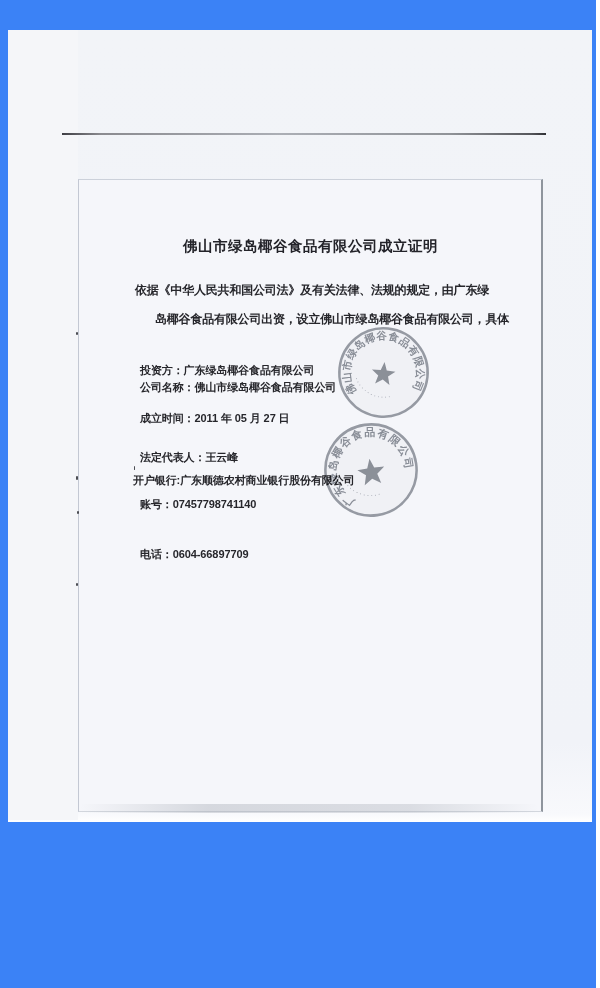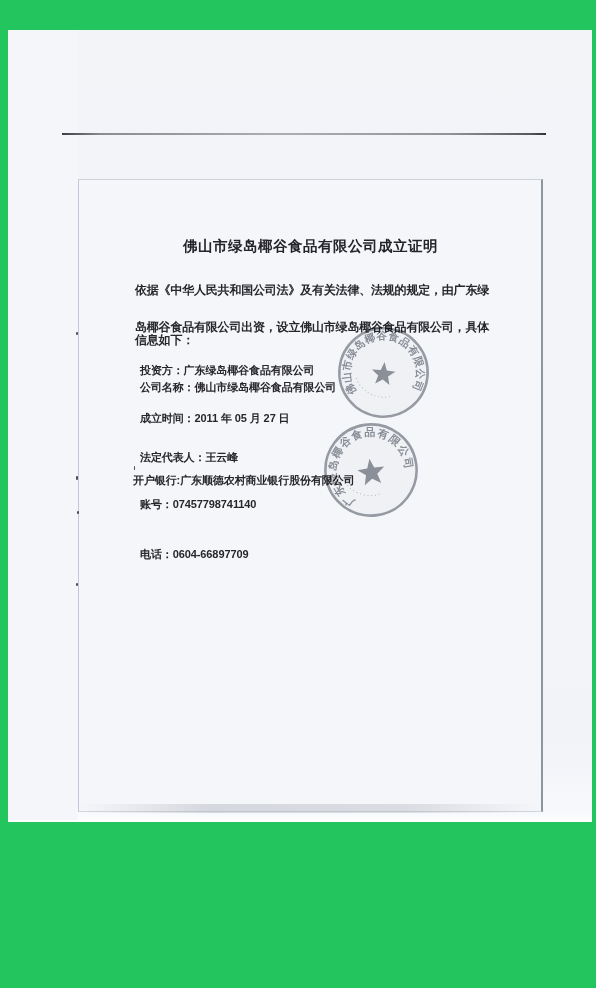--- a/index.html
+++ b/index.html
@@ -1,18 +1,18 @@
 <!DOCTYPE html>
 <html><head>
 <meta charset="utf-8">
 <style>
   html,body{margin:0;padding:0;background:#ffffff;}
   .canvas{
     position:relative;width:596px;height:988px;overflow:hidden;
-    background:#22c55e;
+    background:#3b82f6;
     font-family:"Liberation Sans", sans-serif;
   }
   
   .scan-bg{
     position:absolute;left:8px;top:30px;width:584px;height:792px;
     background:linear-gradient(180deg,#f2f4f8 0%,#f1f3f8 90%,#f8f9fc 99%,#ffffff 100%);
   }
   .left-strip{
     position:absolute;left:8px;top:30px;width:70px;height:790px;
     background:#f5f6f9;
@@ -74,22 +74,21 @@
 
   <div class="speck" style="left:76px;top:332px;width:2px;height:3px;"></div>
   <div class="speck" style="left:76px;top:476px;width:2px;height:4px;"></div>
   <div class="speck" style="left:77px;top:511px;width:2px;height:3px;"></div>
   <div class="speck" style="left:76px;top:583px;width:2px;height:3px;"></div>
   <div class="speck" style="left:134px;top:466px;width:1px;height:4px;"></div>
 
   <div class="doc-title">佛山市绿岛椰谷食品有限公司成立证明</div>
 
   <div class="body-line" style="top:283px;">依据《中华人民共和国公司法》及有关法律、法规的规定，由广东绿</div>
-  <div class="body-line" style="top:320px;">岛椰谷食品有限公司出资，设立佛山市绿岛椰谷食品有限公司，具体</div>
-  <div class="body-line" style="top:333px;">信息如下：</div>
+  <div class="body-line" style="top:312px;margin-left:20px;">岛椰谷食品有限公司出资，设立佛山市绿岛椰谷食品有限公司，具体</div>
 
   <div class="field-line" style="top:355px;margin-top:8px;">投资方：广东绿岛椰谷食品有限公司</div>
   <div class="field-line" style="top:380px;">公司名称：佛山市绿岛椰谷食品有限公司</div>
   <div class="field-line" style="top:403px;margin-top:8px;">成立时间：2011 年 05 月 27 日</div>
   <div class="field-line" style="top:450px;">法定代表人：王云峰</div>
   <div class="field-line field-bank" style="top:473px;">开户银行:广东顺德农村商业银行股份有限公司</div>
   <div class="field-line" style="top:497px;">账号：07457798741140</div>
   <div class="field-line" style="top:547px;">电话：0604-66897709</div>
 
   <svg class="stamp stamp1" viewBox="0 0 100 100">

